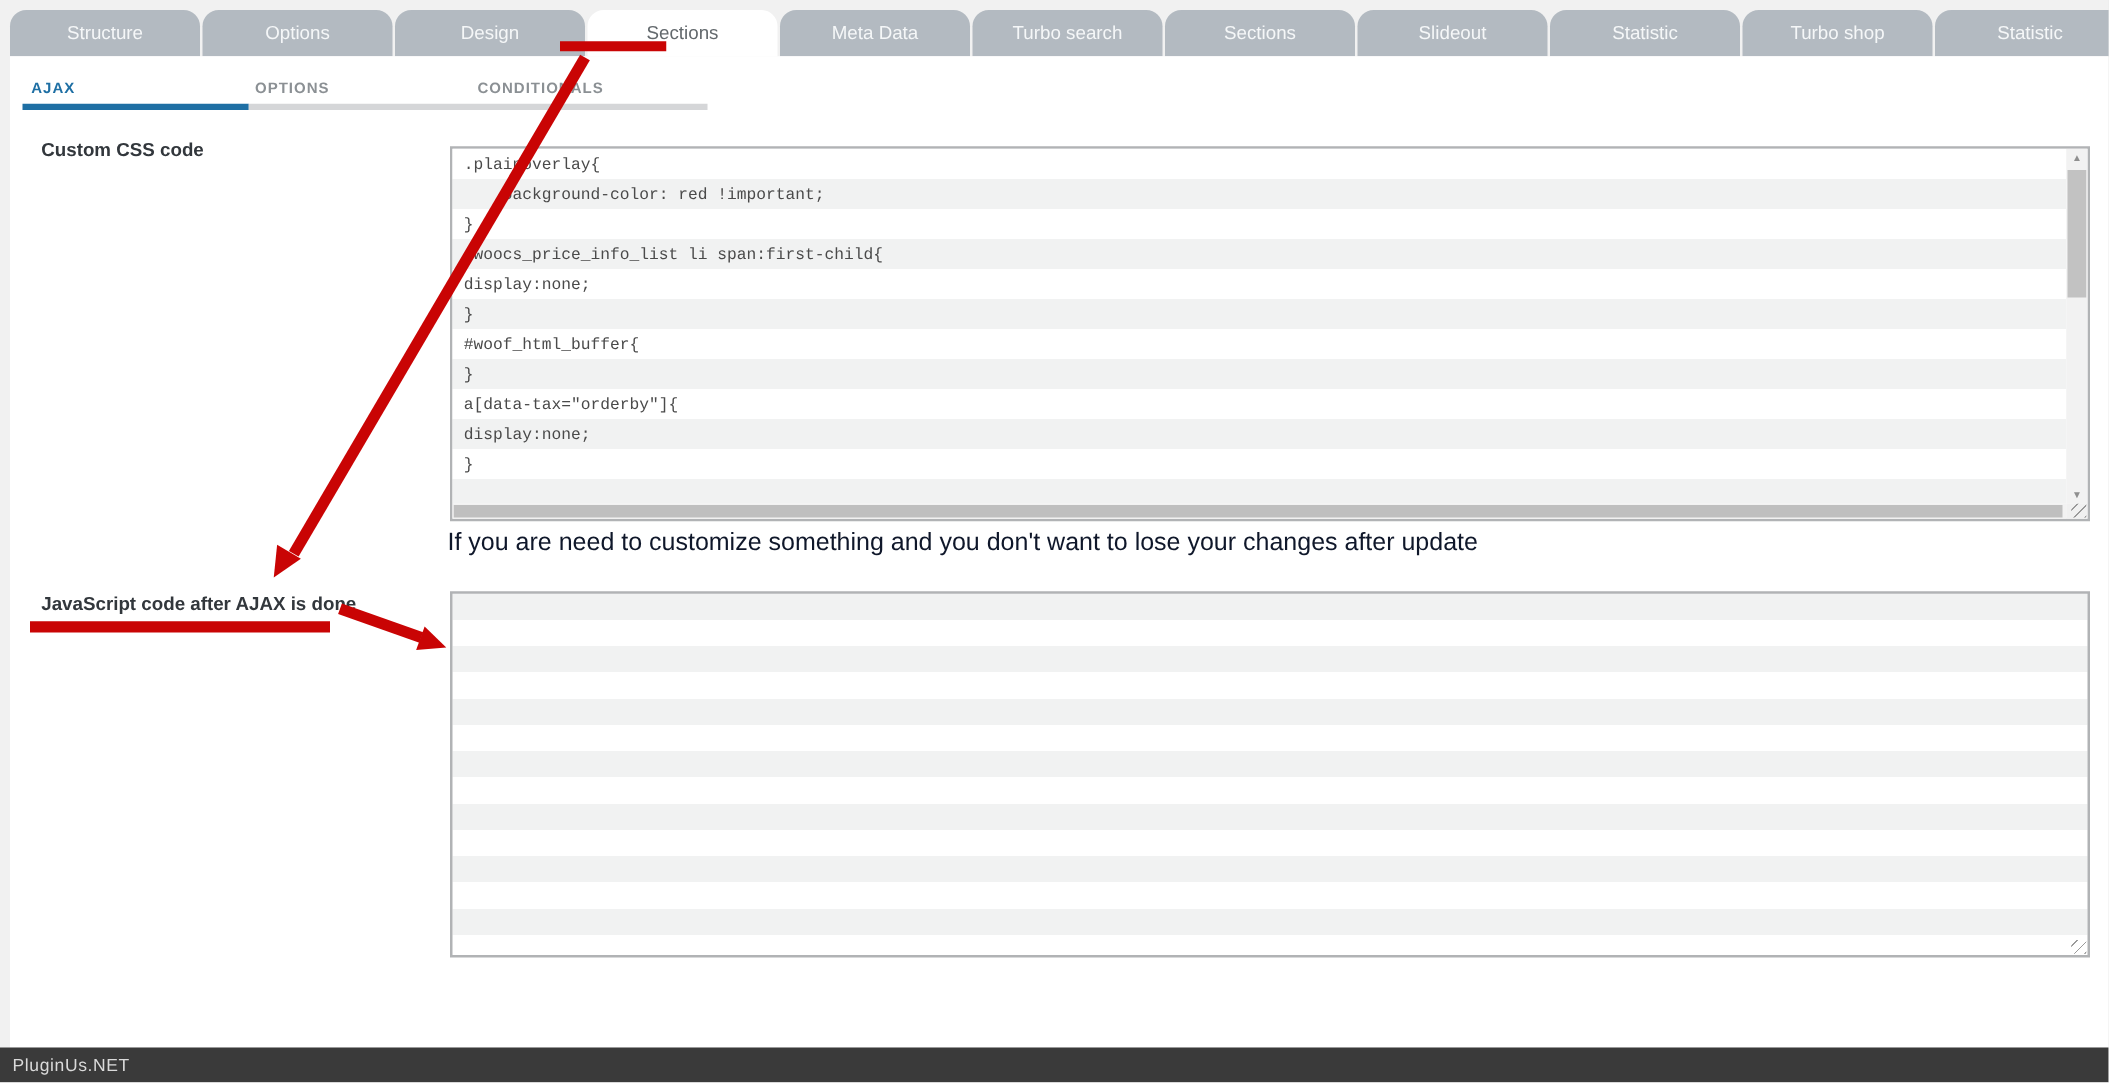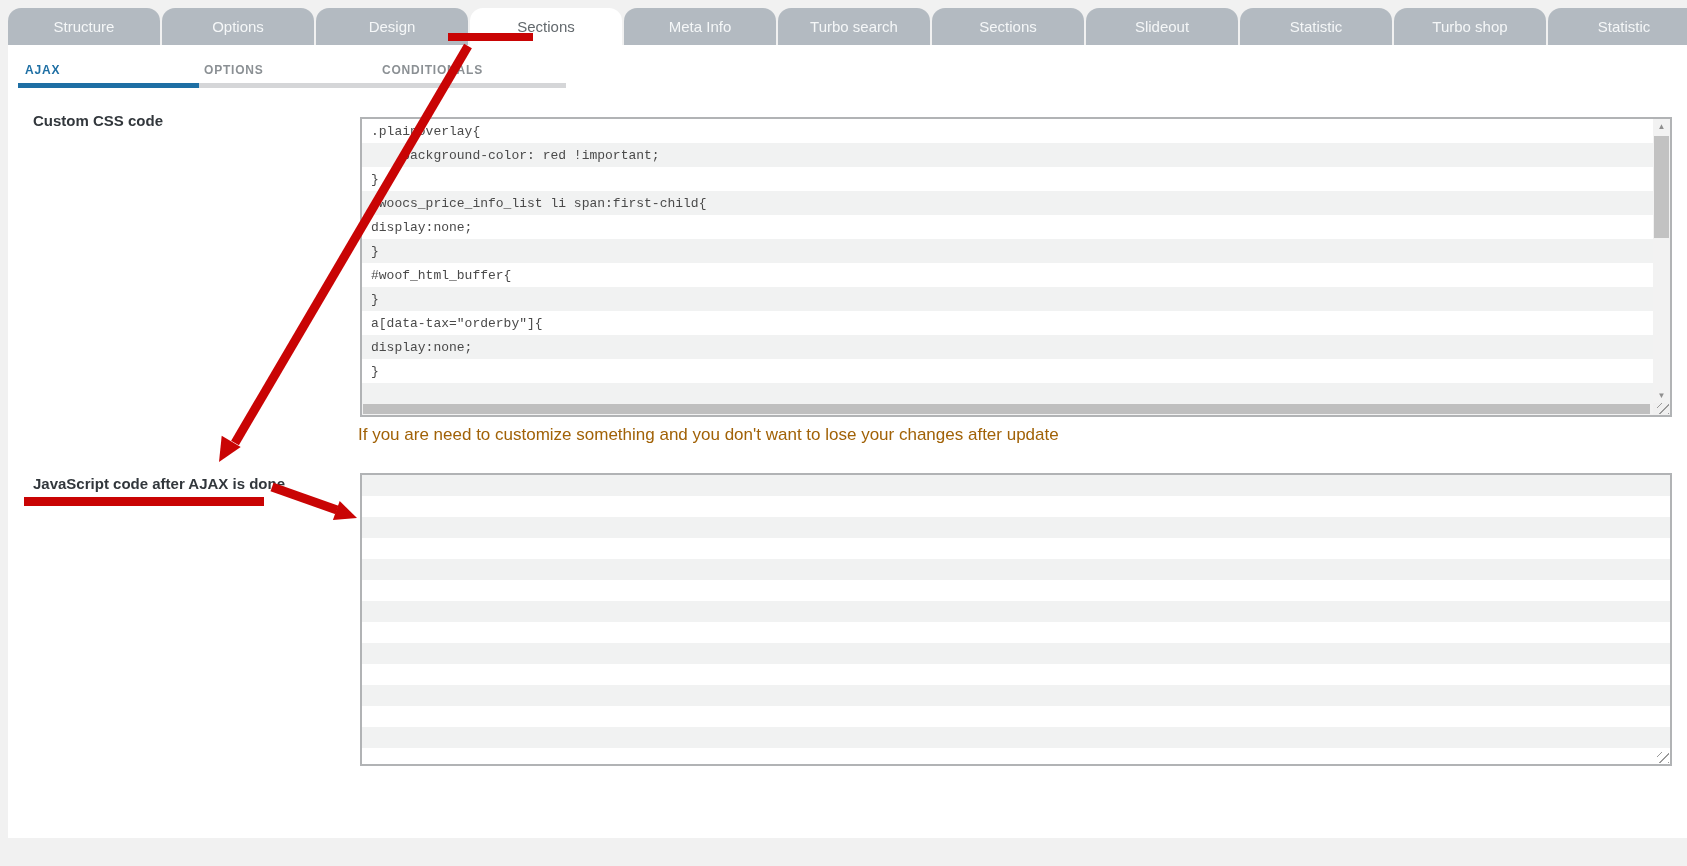--- a/index.html
+++ b/index.html
@@ -25,21 +25,21 @@
   
   .subtab{position:absolute;top:63px;font-size:12px;font-weight:bold;letter-spacing:.8px;
           color:#8b9094;cursor:pointer;}
   .subtab.active{color:var(--accent-blue);}
   .subtab-underline{position:absolute;top:83px;height:5px;}
   .subtab-underline.blue{left:18px;width:181px;background:var(--accent-blue);}
   .subtab-underline.gray{left:199px;width:367px;background:#d5d6d8;}
 
   
   .field-label{position:absolute;left:33px;font-size:15px;font-weight:600;color:#32373c;}
-  .help-text{position:absolute;font-size:17px;color:#a16207;line-height:21px;}
+  .help-text{position:absolute;font-size:20px;color:#0f172a;line-height:21px;}
 
   
   .code-box{position:absolute;left:360px;width:1312px;border:2px solid #b1b3b5;background:#fff;}
   .codebox-css{top:117px;height:300px;}
   .codebox-js{top:473px;height:293px;
       background:repeating-linear-gradient(180deg,#f1f2f2 0 21px,#ffffff 21px 42px);}
   .code-lines{position:absolute;left:0;top:0;right:17px;bottom:12px;overflow:hidden;
       background:repeating-linear-gradient(180deg,#ffffff 0 24px,#f1f2f2 24px 48px);
       padding:1px 0 0 9px;}
   .code-line{font-family:"Liberation Mono","DejaVu Sans Mono",monospace;font-size:13px;
@@ -69,21 +69,21 @@
 </head>
 <body>
 
 <div class="page">
 
   <div class="tabbar">
       <div class="tab">Structure</div>
       <div class="tab">Options</div>
       <div class="tab">Design</div>
       <div class="tab active">Sections</div>
-      <div class="tab">Meta Info</div>
+      <div class="tab">Meta Data</div>
       <div class="tab">Turbo search</div>
       <div class="tab">Sections</div>
       <div class="tab">Slideout</div>
       <div class="tab">Statistic</div>
       <div class="tab">Turbo shop</div>
       <div class="tab">Statistic</div>
       <div class="tab">Info</div>
     </div>
 
   <div class="panel"></div>
@@ -125,20 +125,23 @@
 
   <div class="help-text" style="left:358px;top:424px">If you are need to customize something and you don't want to lose your changes after update</div>
 
   <div class="field-label" style="top:475px">JavaScript code after AJAX is done</div>
 
   <div class="code-box codebox-js">
     <div class="grip"></div>
   </div>
 
 
+  <div class="footer">
+    <span>PluginUs.NET</span>
+  </div>
 
   <svg class="overlay" viewBox="0 0 1687 866" aria-hidden="true">
     <rect x="448" y="33" width="85" height="8" style="fill:var(--annotation-red)"></rect>
     <line x1="468" y1="46" x2="235" y2="443" style="stroke:var(--annotation-red)" stroke-width="9"></line>
     <polygon points="219,462 221.7,435.7 240.7,446.9" style="fill:var(--annotation-red)"></polygon>
     <rect x="24" y="497" width="240" height="9" style="fill:var(--annotation-red)"></rect>
     <line x1="272" y1="487" x2="337" y2="510" style="stroke:var(--annotation-red)" stroke-width="9"></line>
     <polygon points="357,518 332.9,519.9 339.7,501.1" style="fill:var(--annotation-red)"></polygon>
   </svg>
 

